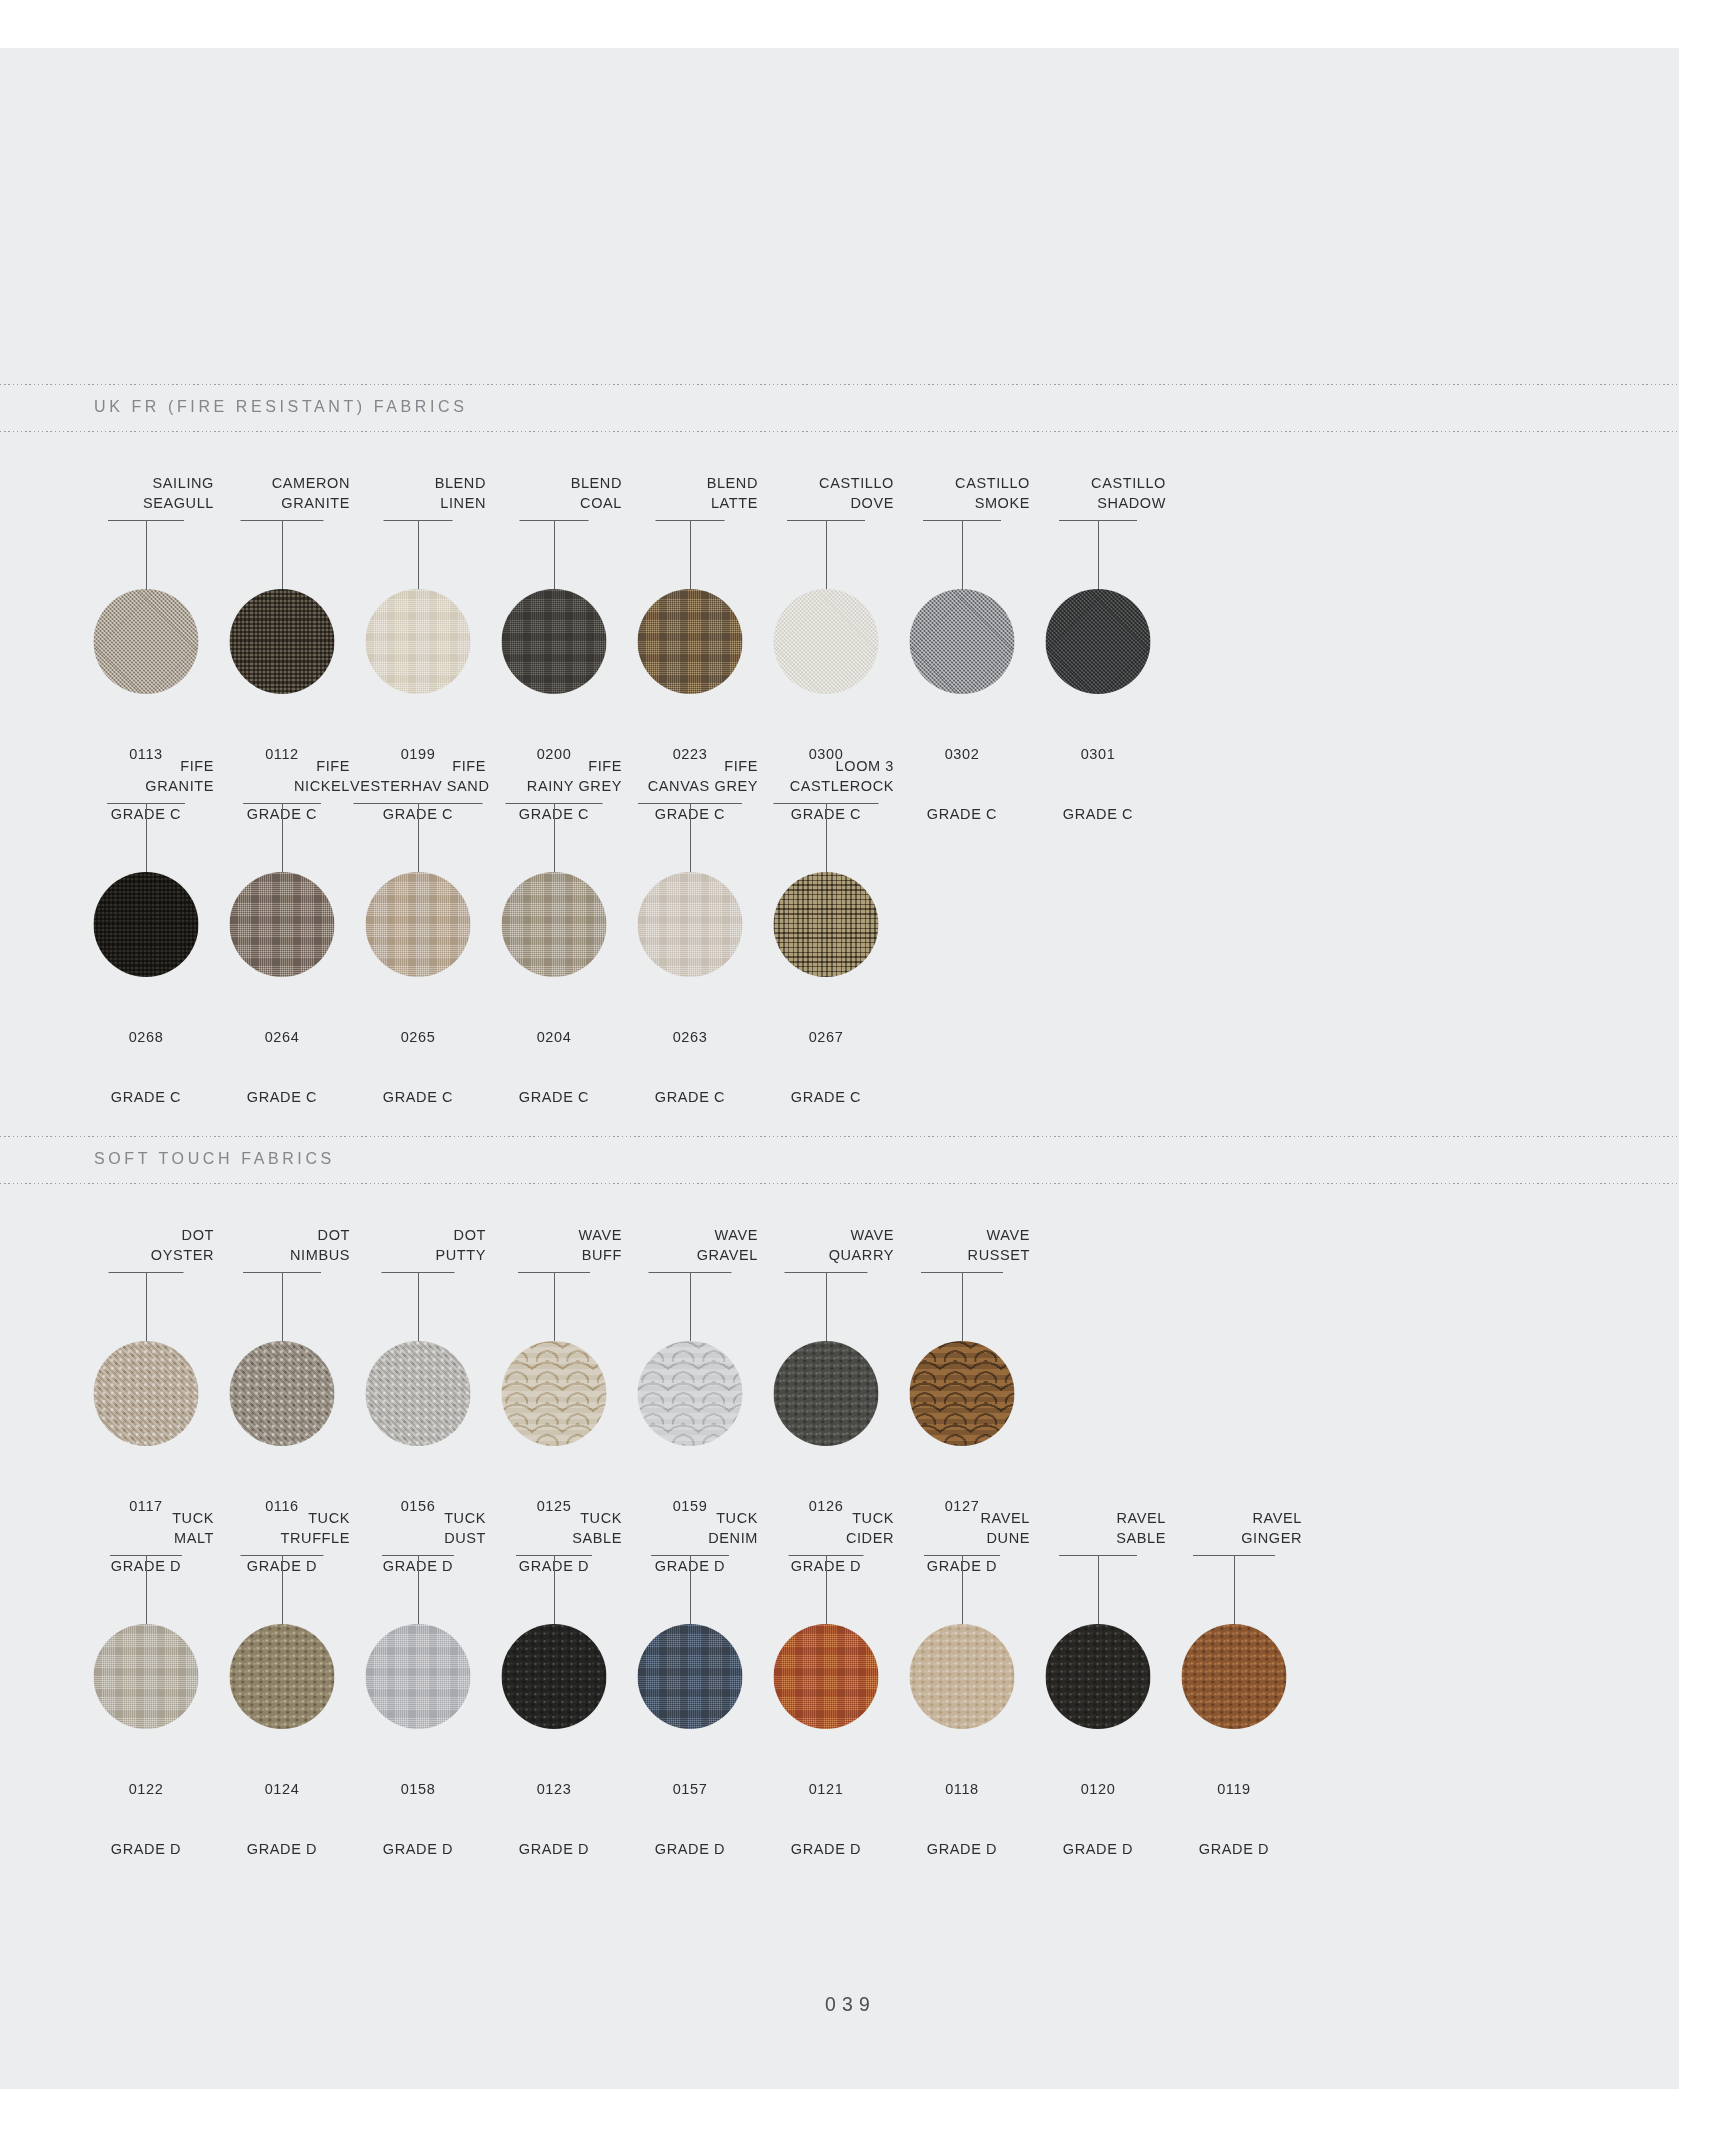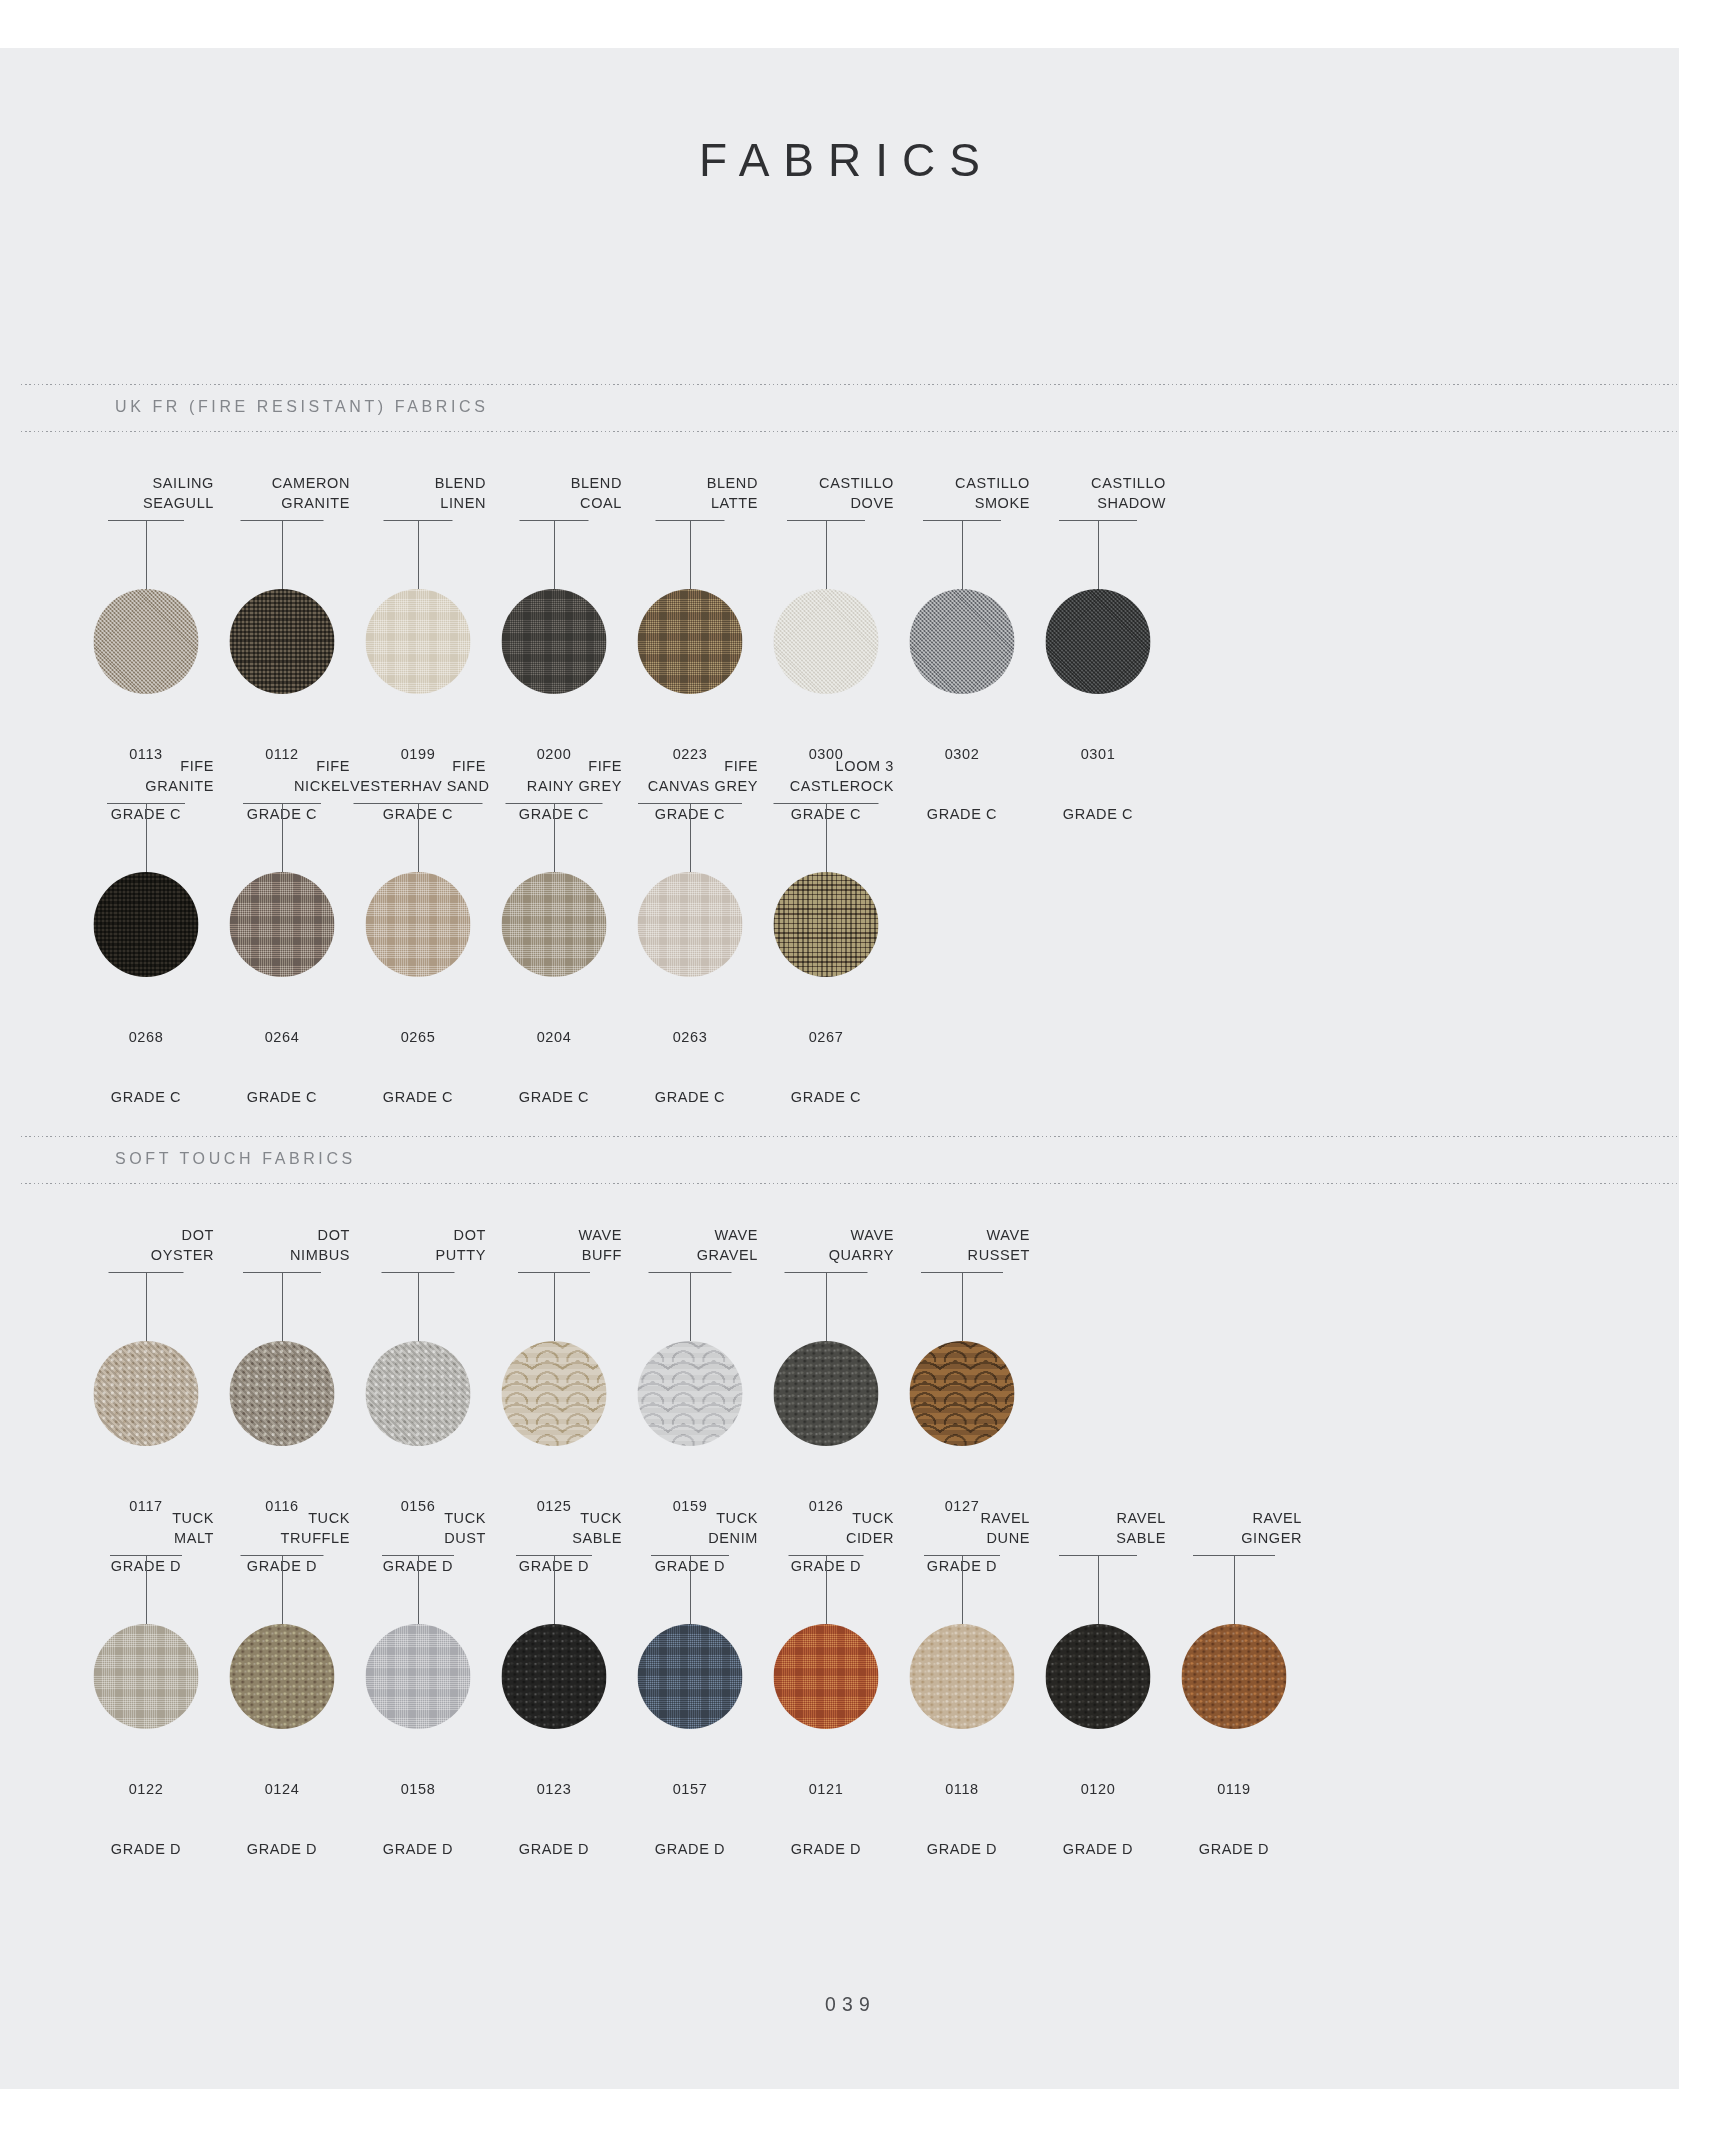--- a/index.html
+++ b/index.html
@@ -30,21 +30,21 @@
   .designer{
     margin-top:54px;
     font-size:17.3px;
     letter-spacing:5.2px;
     color:#6f7276;
     font-weight:400;
     text-indent:4.8px;
   }
 
   
-  .section{ margin-top:0;padding-left:21px; }
+  .section{ margin-top:0; }
   .sec-head{ position:relative; width:1679px; height:48px; }
   .dotline{
     position:absolute; left:0; width:1679px; height:0.7px;
     background-image:repeating-linear-gradient(to right,#9a9da2 0 1.4px,rgba(0,0,0,0) 1.4px 4.2px);
   }
   .dotline.top{ top:0; }
   .dotline.bot{ bottom:0; }
   .sec-title{
     position:absolute; left:94px; top:14px;
     font-size:16px; letter-spacing:3.6px; color:#83868b; font-weight:400;
@@ -131,21 +131,20 @@
     text-align:center; font-size:19.4px; letter-spacing:6.2px;
     color:#4c4e52; text-indent:6.2px;
   }
 </style>
 </head>
 <body>
 
 <div id="page">
 
   <div class="title-block">
-    <div class="title-line">FABRICS</div>
   </div>
 
   <div id="sections">
       <div class="section" style="position: absolute; left: 0px; top: 336px; width: 1679px;">
         <div class="sec-head">
           <div class="dotline top"></div>
           <div class="sec-title">UK FR (FIRE RESISTANT) FABRICS</div>
           <div class="dotline bot"></div>
         </div>
         <div class="row" style="position: absolute; left: 0px; top: 89px; width: 1679px;">

